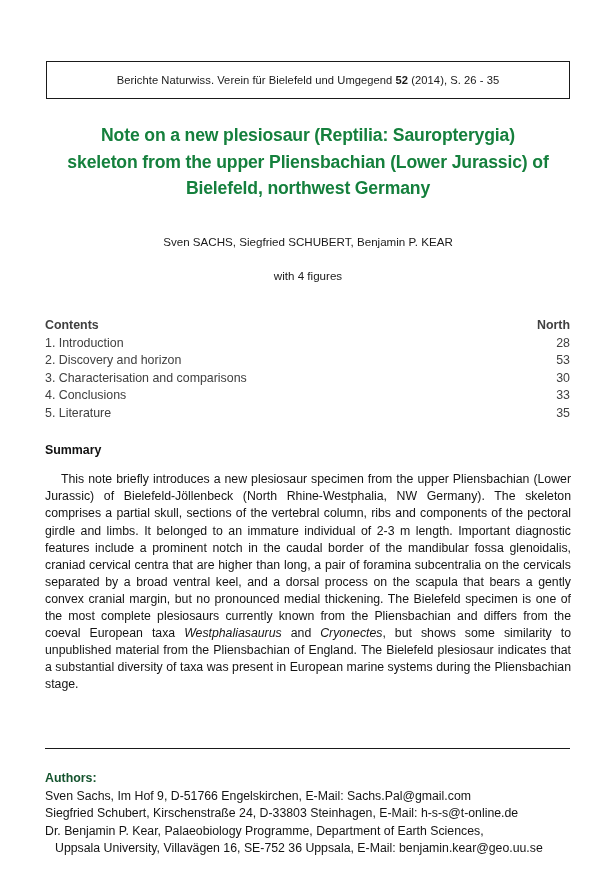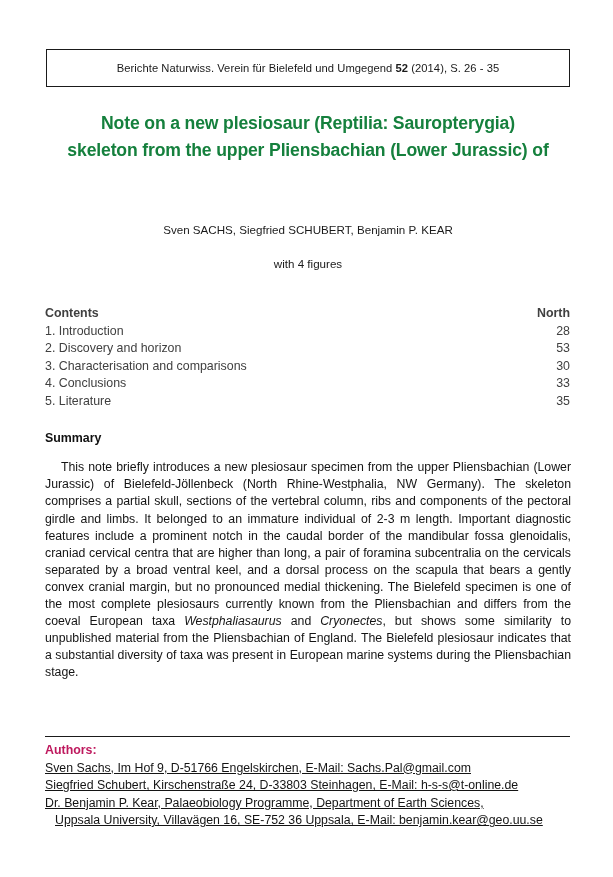--- a/index.html
+++ b/index.html
@@ -12,21 +12,21 @@
     height: 877px;
     font-family: "Liberation Sans", sans-serif;
     color: #111111;
     position: relative;
     overflow: hidden;
   }
 
   .page {
     position: absolute;
     left: 0;
-    top: 0;
+    top: 12px;
     width: 613px;
     height: 736px;
     background: #ffffff;
   }
 
   
   .journal-box {
     position: absolute;
     left: 46px;
     top: 49px;
@@ -147,45 +147,46 @@
   .authors-block {
     position: absolute;
     left: 45px;
     top: 742px;
     width: 528px;
   }
   .authors-head {
     font-size: 12.4px;
     font-weight: bold;
     line-height: 17.5px;
-    color: #be185d;
+    color: #14532d;
+    margin-top: 16px;
   }
   .author-line {
     font-size: 12.3px;
     line-height: 17.6px;
     color: #141414;
     white-space: nowrap;
-    text-decoration: underline;
   }
   .author-line.indented {
     padding-left: 10px;
   }
 </style>
 </head>
 <body>
 
 <div class="page">
 
   <div class="journal-box">
     <div class="journal-line"><span>Berichte Naturwiss. Verein für Bielefeld und Umgegend </span><span class="vol">52</span><span> (2014), S. 26 - 35</span></div>
   </div>
 
   <div class="title-block">
     <div class="title-line">Note on a new plesiosaur (Reptilia: Sauropterygia)</div>
     <div class="title-line">skeleton from the upper Pliensbachian (Lower Jurassic) of</div>
+    <div class="title-line">Bielefeld, northwest Germany</div>
   </div>
 
   <div class="byline">Sven SACHS, Siegfried SCHUBERT, Benjamin P. KEAR</div>
   <div class="figures-note">with 4 figures</div>
 
   <div class="toc">
     <div class="toc-row toc-head">
       <span class="toc-label">Contents</span>
       <span class="toc-page">North</span>
     </div>

